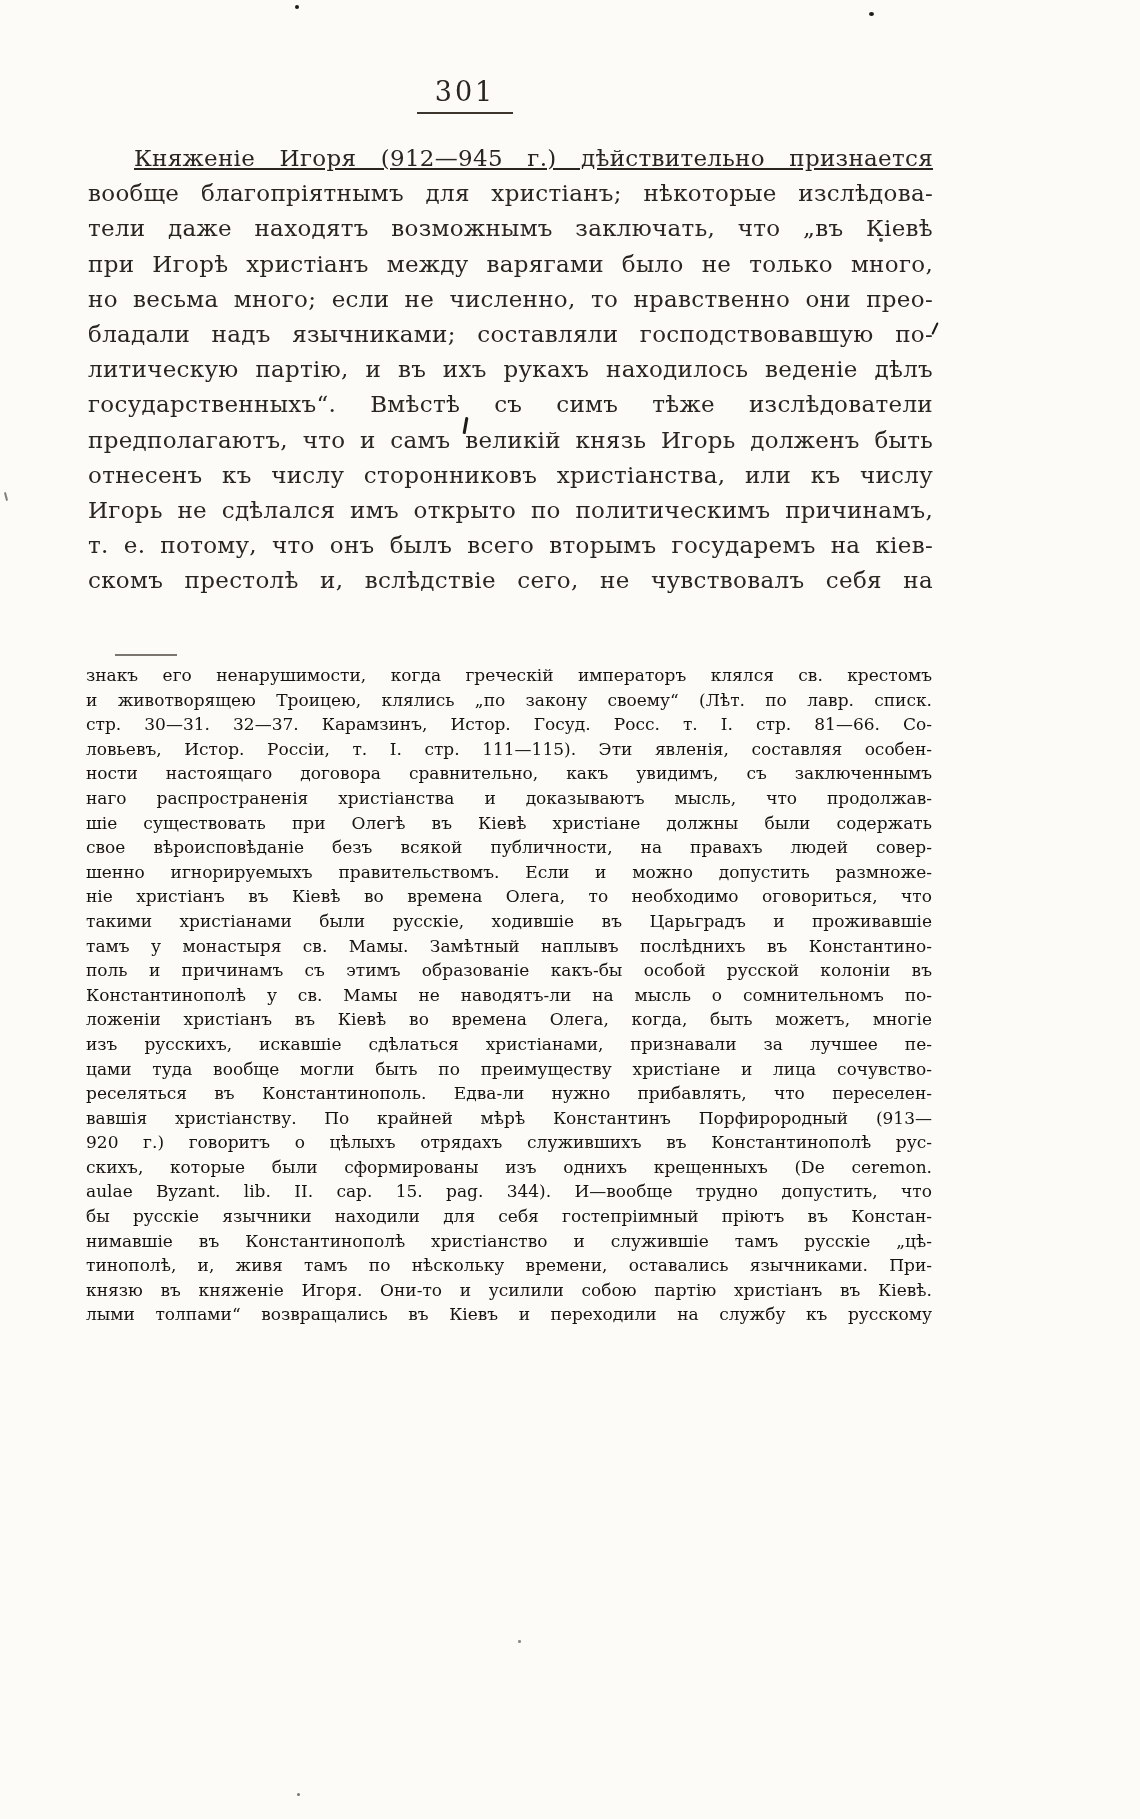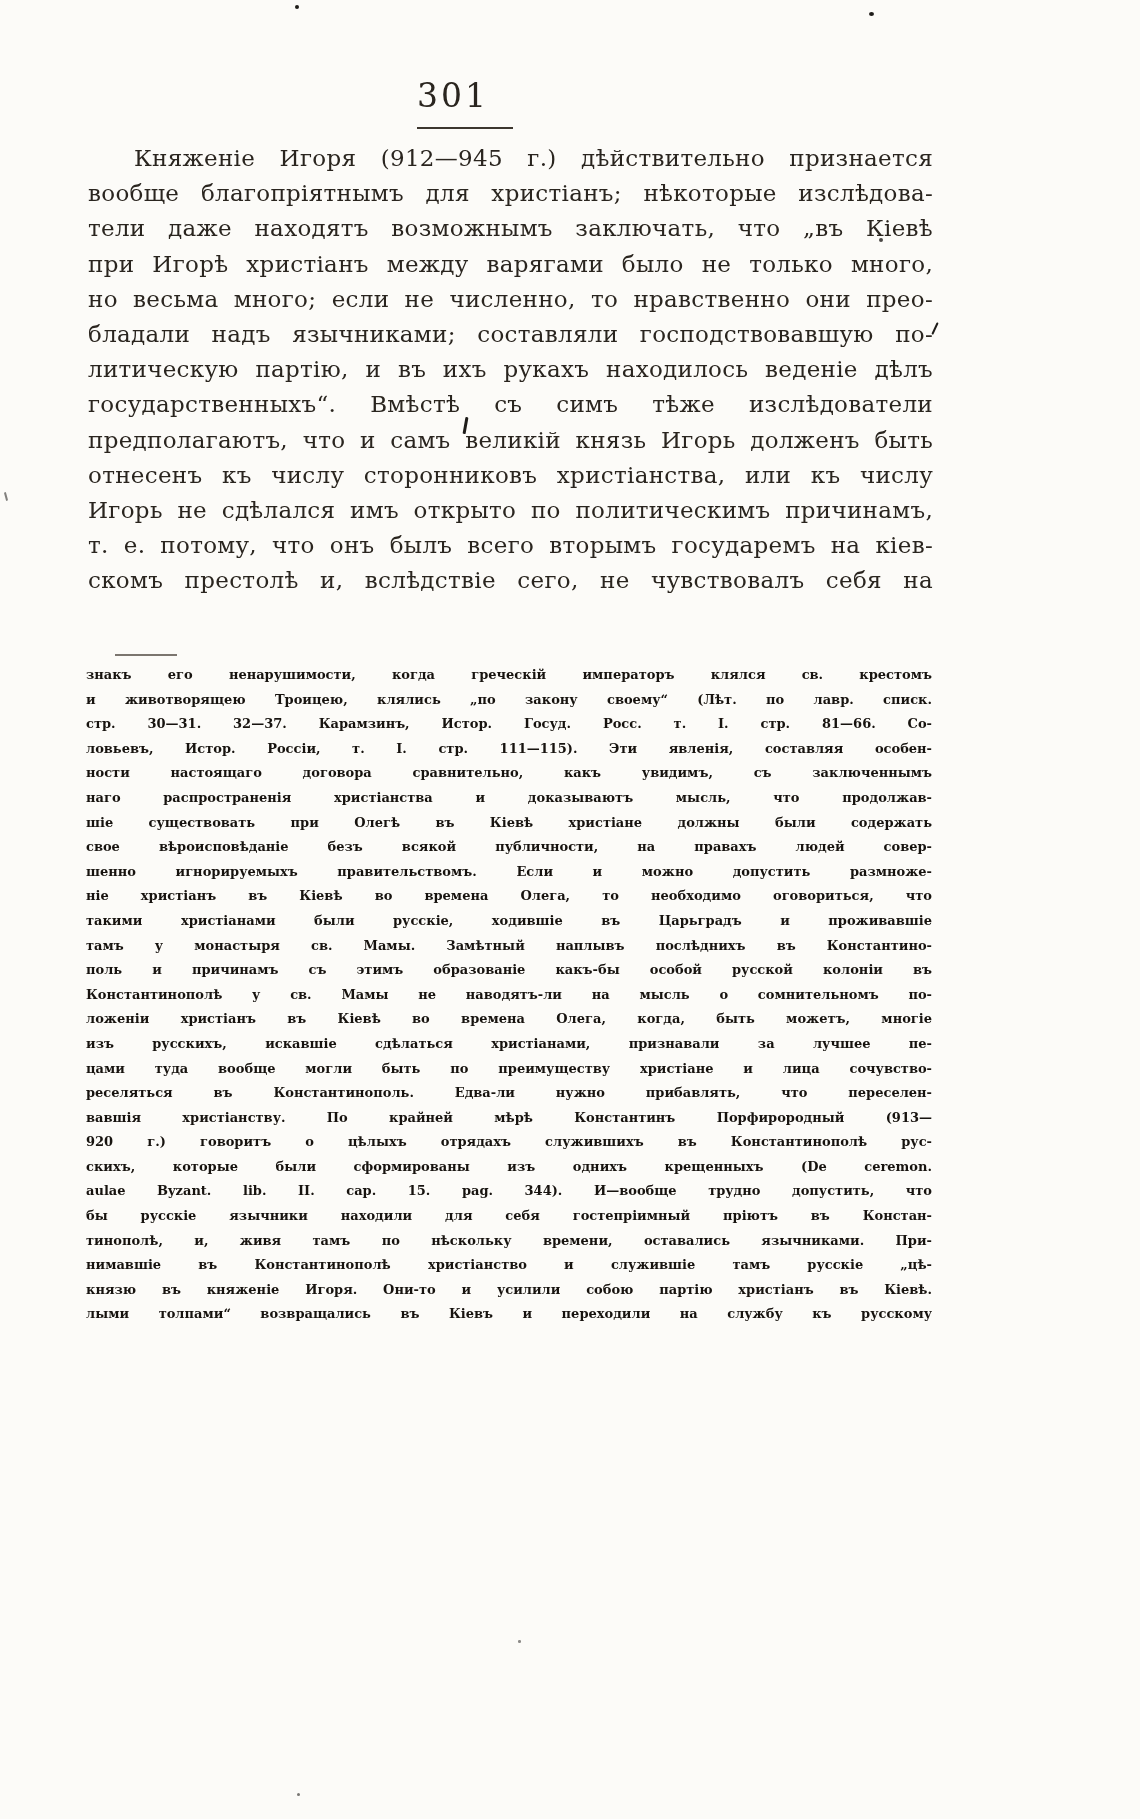--- a/index.html
+++ b/index.html
@@ -10,43 +10,43 @@
   html,body{margin:0;padding:0;background:#e8e6e1;}
   .page{
     position:relative;
     width:1140px;height:1819px;
     background:var(--paper);
     overflow:hidden;
     font-family:"DejaVu Serif","Liberation Serif",serif;
   }
   .page-number{
     position:absolute;top:76px;left:417px;width:96px;
-    text-align:left;
-    font-size:33px;letter-spacing:3px;
+    text-align:center;
+    font-size:27px;letter-spacing:3px;
     color:var(--ink);
-    padding-bottom:12px;
+    padding-bottom:5px;
     border-bottom:2.5px solid #3c362e;
   }
   .main-text{
     position:absolute;left:88px;top:141px;width:845px;
     font-size:23px;color:var(--ink);
     letter-spacing:0.3px;
   }
   .main-text .tline{
     height:35.2px;line-height:35.2px;
     text-align:justify;text-align-last:justify;
   }
-  .main-text .tline.indent{padding-left:46px;}
+  .main-text .tline.indent{padding-left:46px;text-decoration:underline;}
   .footnote-rule{
     position:absolute;left:115px;top:654px;width:62px;height:2px;
     background:#5a544c;opacity:.8;
   }
   .footnote{
     position:absolute;left:86px;top:663px;width:846px;
-    font-size:13px;font-weight:700;color:var(--fn-ink);
+    font-size:17px;font-weight:400;color:var(--fn-ink);
   }
   .footnote .tline{
     height:24.6px;line-height:24.6px;
     text-align:justify;text-align-last:justify;
   }
   .speck{position:absolute;background:#1e1c19;border-radius:50%;}
   .speck.bar{border-radius:1px;}
 </style>
 </head>
 <body>
@@ -90,22 +90,22 @@
       <div class="tline">Константинополѣ у св. Мамы не наводятъ-ли на мысль о сомнительномъ по-</div>
       <div class="tline">ложеніи христіанъ въ Кіевѣ во времена Олега, когда, быть можетъ, многіе</div>
       <div class="tline">изъ русскихъ, искавшіе сдѣлаться христіанами, признавали за лучшее пе-</div>
       <div class="tline">цами туда вообще могли быть по преимуществу христіане и лица сочувство-</div>
       <div class="tline">реселяться въ Константинополь. Едва-ли нужно прибавлять, что переселен-</div>
       <div class="tline">вавшія христіанству. По крайней мѣрѣ Константинъ Порфирородный (913—</div>
       <div class="tline">920 г.) говоритъ о цѣлыхъ отрядахъ служившихъ въ Константинополѣ рус-</div>
       <div class="tline">скихъ, которые были сформированы изъ однихъ крещенныхъ (De ceremon.</div>
       <div class="tline">aulae Byzant. lib. II. cap. 15. pag. 344). И—вообще трудно допустить, что</div>
       <div class="tline">бы русскіе язычники находили для себя гостепріимный пріютъ въ Констан-</div>
+      <div class="tline">нимавшіе въ Константинополѣ христіанство и служившіе тамъ русскіе „цѣ-</div>
       <div class="tline">тинополѣ, и, живя тамъ по нѣскольку времени, оставались язычниками. При-</div>
-      <div class="tline">нимавшіе въ Константинополѣ христіанство и служившіе тамъ русскіе „цѣ-</div>
       <div class="tline">князю въ княженіе Игоря. Они-то и усилили собою партію христіанъ въ Кіевѣ.</div>
       <div class="tline">лыми толпами“ возвращались въ Кіевъ и переходили на службу къ русскому</div>
     </div>
 
   <div class="speck" style="left:295px;top:5px;width:4px;height:4px;"></div>
   <div class="speck" style="left:869px;top:12px;width:5px;height:4px;"></div>
   <div class="speck" style="left:879px;top:238px;width:4px;height:4px;opacity:.8;"></div>
   <div class="speck bar" style="left:934px;top:322px;width:2px;height:13px;transform:rotate(25deg);"></div>
   <div class="speck" style="left:877px;top:374px;width:3px;height:3px;"></div>
   <div class="speck bar" style="left:464px;top:417px;width:2.5px;height:17px;transform:rotate(10deg);"></div>

